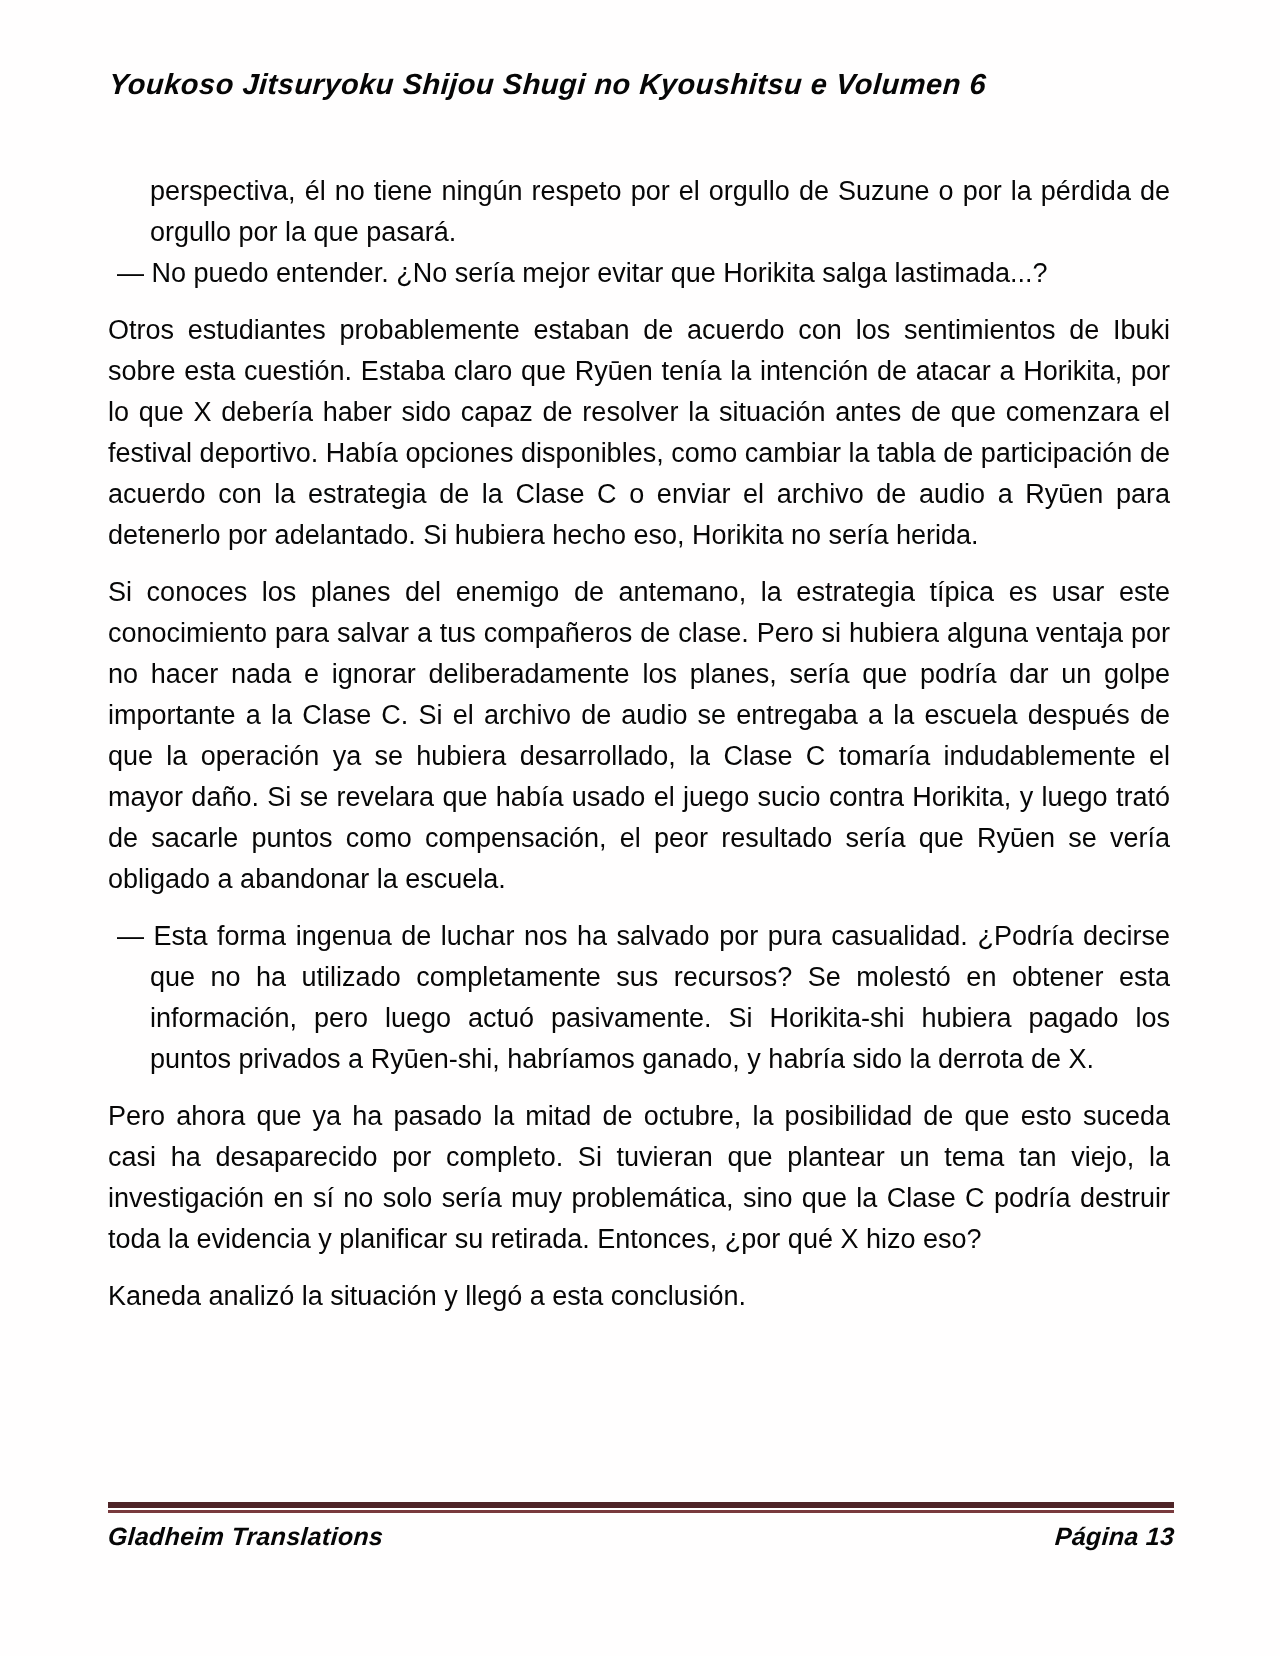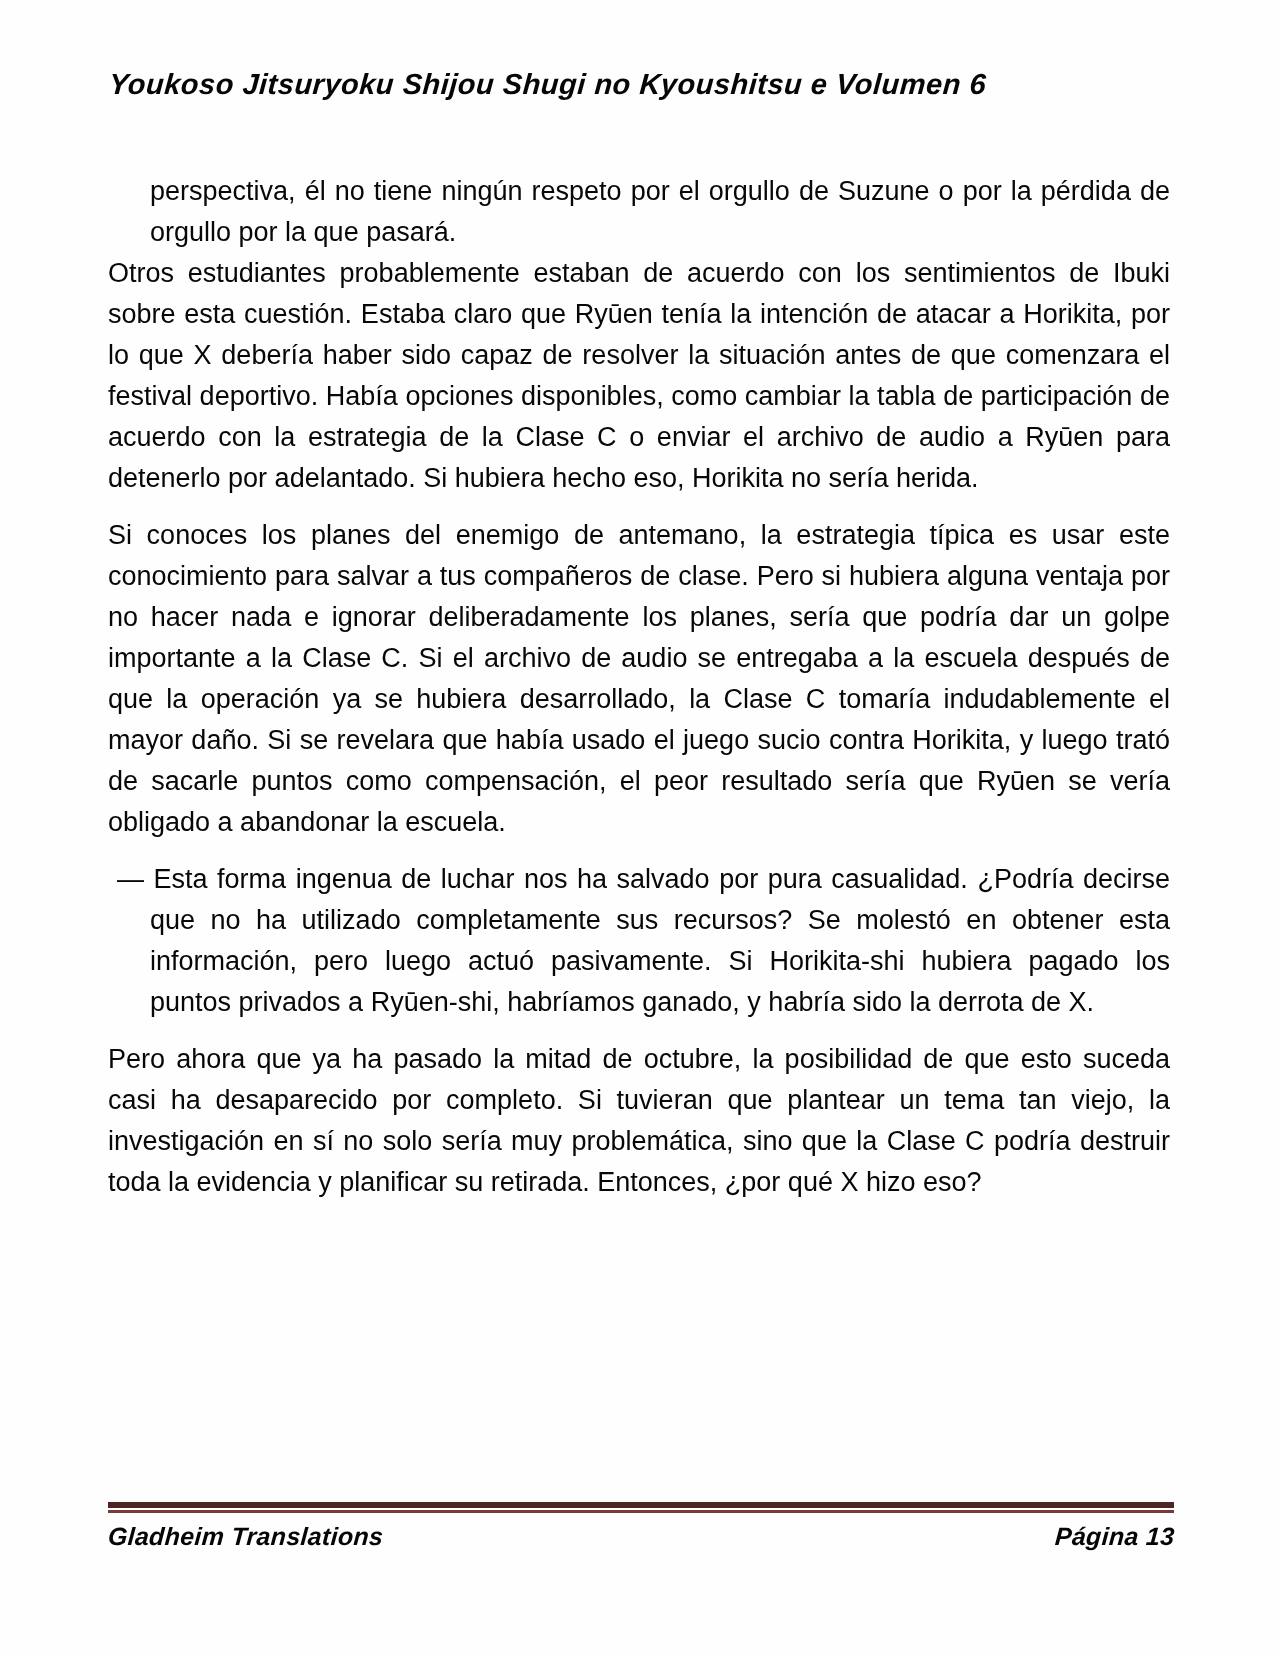--- a/index.html
+++ b/index.html
@@ -101,24 +101,26 @@
 <body>
 
 <div class="page">
 
   <div class="header">
     <span class="display-title">Youkoso Jitsuryoku Shijou Shugi no Kyoushitsu e Volumen 6</span>
   </div>
 
   <div class="content">
     <p class="para cont">perspectiva, él no tiene ningún respeto por el orgullo de Suzune o por la pérdida de orgullo por la que pasará.</p>
+    <p class="para dialogue tight">— No puedo entender. ¿No sería mejor evitar que Horikita salga lastimada...?</p>
     <p class="para">Otros estudiantes probablemente estaban de acuerdo con los sentimientos de Ibuki sobre esta cuestión. Estaba claro que Ryūen tenía la intención de atacar a Horikita, por lo que X debería haber sido capaz de resolver la situación antes de que comenzara el festival deportivo. Había opciones disponibles, como cambiar la tabla de participación de acuerdo con la estrategia de la Clase C o enviar el archivo de audio a Ryūen para detenerlo por adelantado. Si hubiera hecho eso, Horikita no sería herida.</p>
     <p class="para">Si conoces los planes del enemigo de antemano, la estrategia típica es usar este conocimiento para salvar a tus compañeros de clase. Pero si hubiera alguna ventaja por no hacer nada e ignorar deliberadamente los planes, sería que podría dar un golpe importante a la Clase C. Si el archivo de audio se entregaba a la escuela después de que la operación ya se hubiera desarrollado, la Clase C tomaría indudablemente el mayor daño. Si se revelara que había usado el juego sucio contra Horikita, y luego trató de sacarle puntos como compensación, el peor resultado sería que Ryūen se vería obligado a abandonar la escuela.</p>
     <p class="para dialogue">— Esta forma ingenua de luchar nos ha salvado por pura casualidad. ¿Podría decirse que no ha utilizado completamente sus recursos? Se molestó en obtener esta información, pero luego actuó pasivamente. Si Horikita-shi hubiera pagado los puntos privados a Ryūen-shi, habríamos ganado, y habría sido la derrota de X.</p>
     <p class="para">Pero ahora que ya ha pasado la mitad de octubre, la posibilidad de que esto suceda casi ha desaparecido por completo. Si tuvieran que plantear un tema tan viejo, la investigación en sí no solo sería muy problemática, sino que la Clase C podría destruir toda la evidencia y planificar su retirada. Entonces, ¿por qué X hizo eso?</p>
+    <p class="para last">Kaneda analizó la situación y llegó a esta conclusión.</p>
   </div>
 
   <div class="footer">
     <div class="footer-rule"></div>
     <div class="footer-row">
       <span class="footer-text">Gladheim Translations</span>
       <span class="footer-text">Página 13</span>
     </div>
   </div>
 

